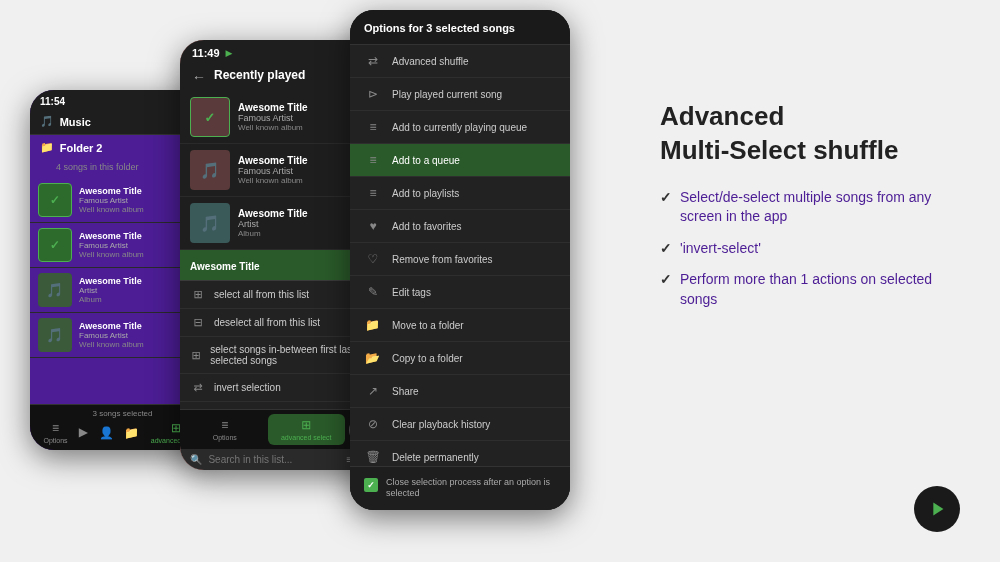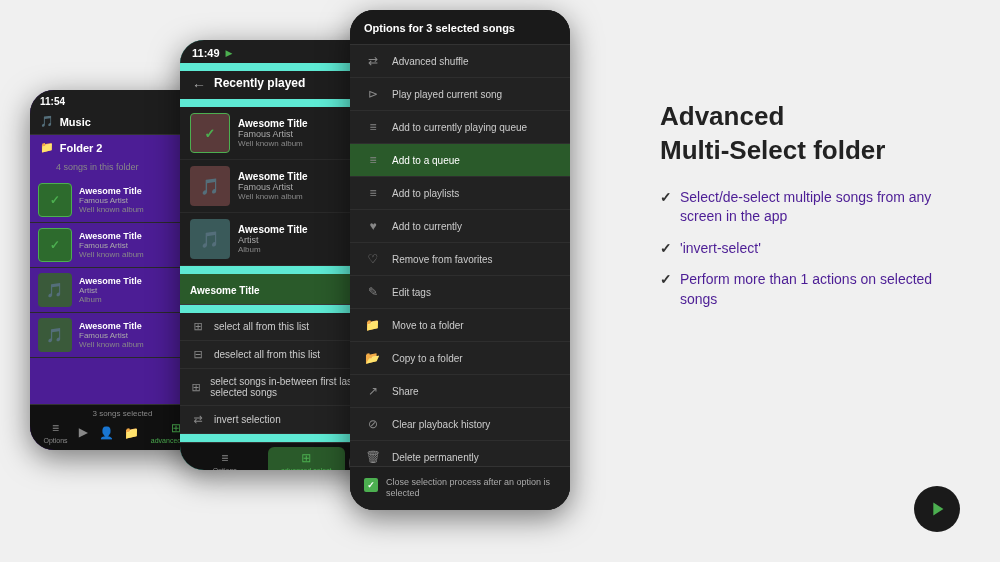--- a/index.html
+++ b/index.html
@@ -179,24 +179,23 @@
     .phone-2 {
       width: 205px;
       height: 430px;
       top: 40px;
       left: 160px;
       z-index: 2;
     }
     .phone-2 .screen {
       width: 100%;
       height: 100%;
-      background: #5eead4;
+      background: #fca5a5;
       display: flex;
       flex-direction: column;
-      gap: 8px;
     }
     .p2-status {
       display: flex;
       align-items: center;
       padding: 7px 12px 4px;
       font-size: 10px;
       color: #fff;
       background: #1e1e1e;
     }
     .p2-status .time { font-weight: bold; font-size: 11px; }
@@ -352,21 +351,21 @@
       margin-top: 1px;
     }
     .p3-checkbox-row .chk-text { color: #aaa; font-size: 9px; line-height: 1.3; }
   </style>
 </head>
 <body>
 
 <div class="right-panel">
   <h2>
     <span>Advanced</span><br>
-    <span>Multi-Select folder</span>
+    <span>Multi-Select shuffle</span>
   </h2>
   <ul class="feature-list">
     <li>Select/de-select multiple songs from any screen in the app</li>
     <li>'invert-select'</li>
     <li>Perform more than 1 actions on selected songs</li>
   </ul>
 </div>
 
 <div class="logo-circle">
   <svg viewBox="0 0 24 24" fill="none">
@@ -562,21 +561,21 @@
         <div class="p3-option-item highlight">
           <span class="oi-icon">≡</span>
           <span class="oi-label">Add to a queue</span>
         </div>
         <div class="p3-option-item">
           <span class="oi-icon">≡</span>
           <span class="oi-label">Add to playlists</span>
         </div>
         <div class="p3-option-item">
           <span class="oi-icon">♥</span>
-          <span class="oi-label">Add to currently</span>
+          <span class="oi-label">Add to favorites</span>
         </div>
         <div class="p3-option-item">
           <span class="oi-icon">♡</span>
           <span class="oi-label">Remove from favorites</span>
         </div>
         <div class="p3-option-item">
           <span class="oi-icon">✎</span>
           <span class="oi-label">Edit tags</span>
         </div>
         <div class="p3-option-item">

